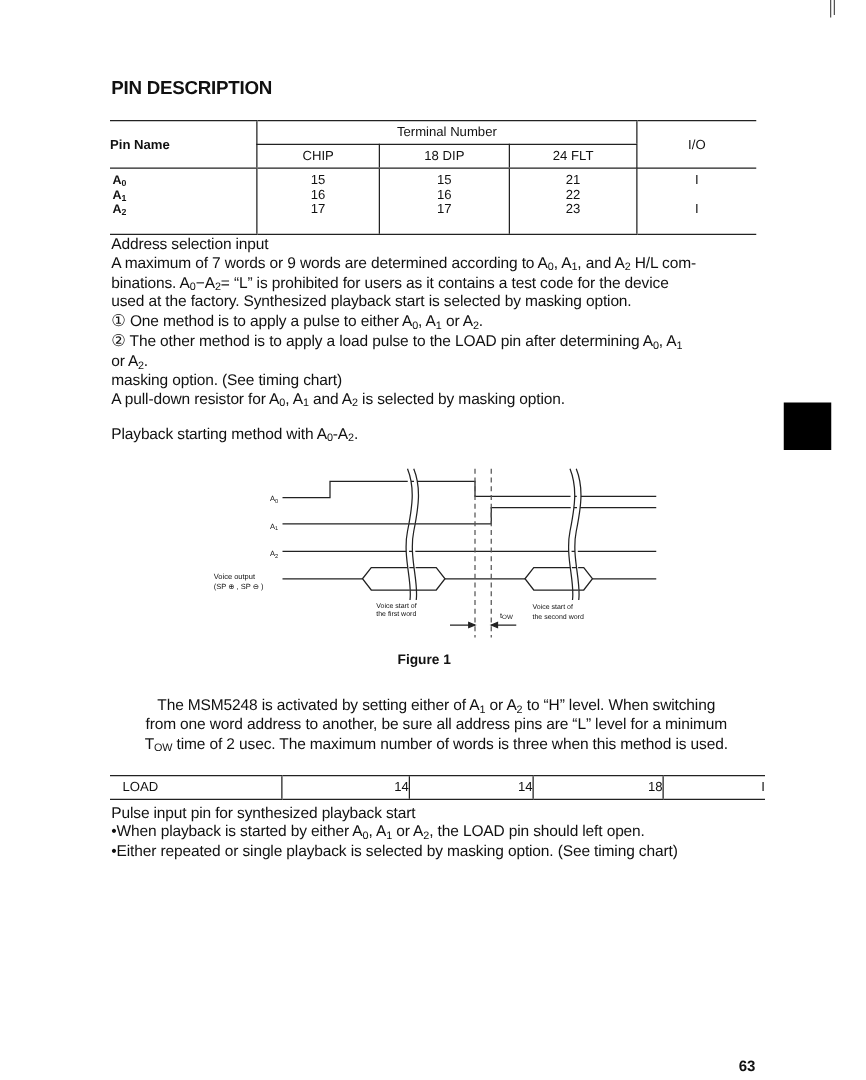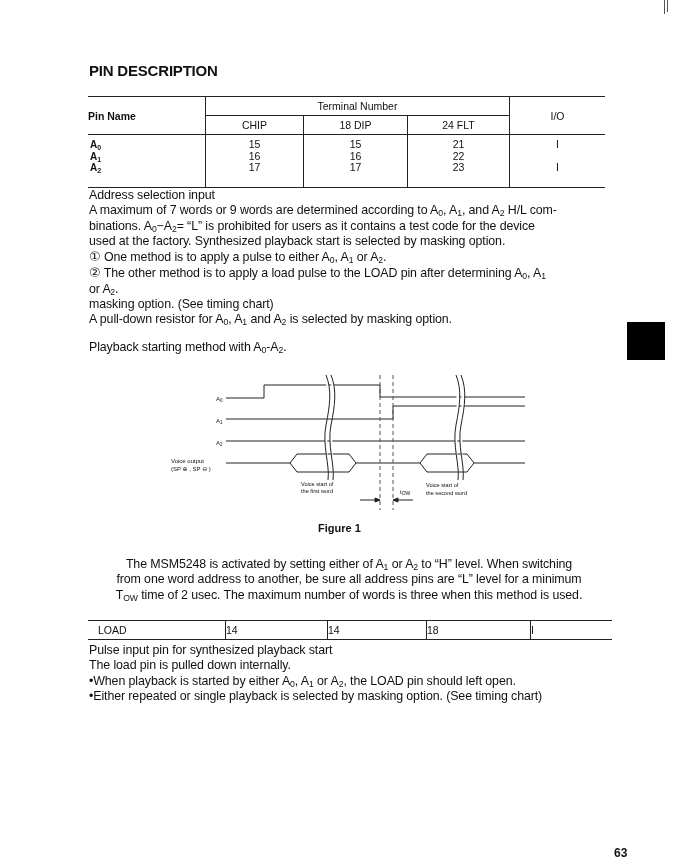--- a/index.html
+++ b/index.html
@@ -43,22 +43,22 @@
   .fig-svg { left: 160px; top: 365px; }
   .fig-caption { left: 318px; top: 522px; font-size: 11px; font-weight: bold; }
   
   .load-table {
     left: 88px; top: 620px; width: 524px; border-collapse: collapse; font-size: 10.5px;
   }
   .load-table td {
     border-top: 1.5px solid #222; border-bottom: 1.5px solid #222; height: 18px; padding: 0;
   }
   .load-table td.lname { width: 127px; padding-left: 10px; font-weight: normal; }
-  .load-table td.c { text-align: left; border-left: 1px solid #222; margin-top: 40px; }
-  .page-num { left: 614px; top: 846px; font-size: 12px; font-weight: bold; }
+  .load-table td.c { text-align: right; border-left: 1px solid #222; margin-top: 40px; }
+  .page-num { left: 591px; top: 846px; font-size: 12px; font-weight: bold; }
   .scan-mark { background: #555; }
 </style>
 </head>
 <body>
 
 <div class="abs scan-mark" style="left:664px;top:0;width:1px;height:14px;"></div>
 <div class="abs scan-mark" style="left:667px;top:0;width:1px;height:12px;"></div>
 
 <div class="abs section-title">PIN DESCRIPTION</div>
 
@@ -185,18 +185,17 @@
     <td class="c" style="width:101px">14</td>
     <td class="c" style="width:98px">14</td>
     <td class="c" style="width:103px">18</td>
     <td class="c">I</td>
   </tr>
 </tbody>
   </table>
 
 <div class="abs para" style="top:643px;">
   <p>Pulse input pin for synthesized playback start</p>
-  <p>The load pin is pulled down internally.</p>
   <p><span>•When playback is started by either A</span><sub>0</sub><span>, A</span><sub>1</sub><span> or A</span><sub>2</sub><span>, the LOAD pin should left open.</span></p>
   <p>•Either repeated or single playback is selected by masking option. (See timing chart)</p>
 </div>
 
 <div class="abs page-num">63</div>
 
 </body></html>

